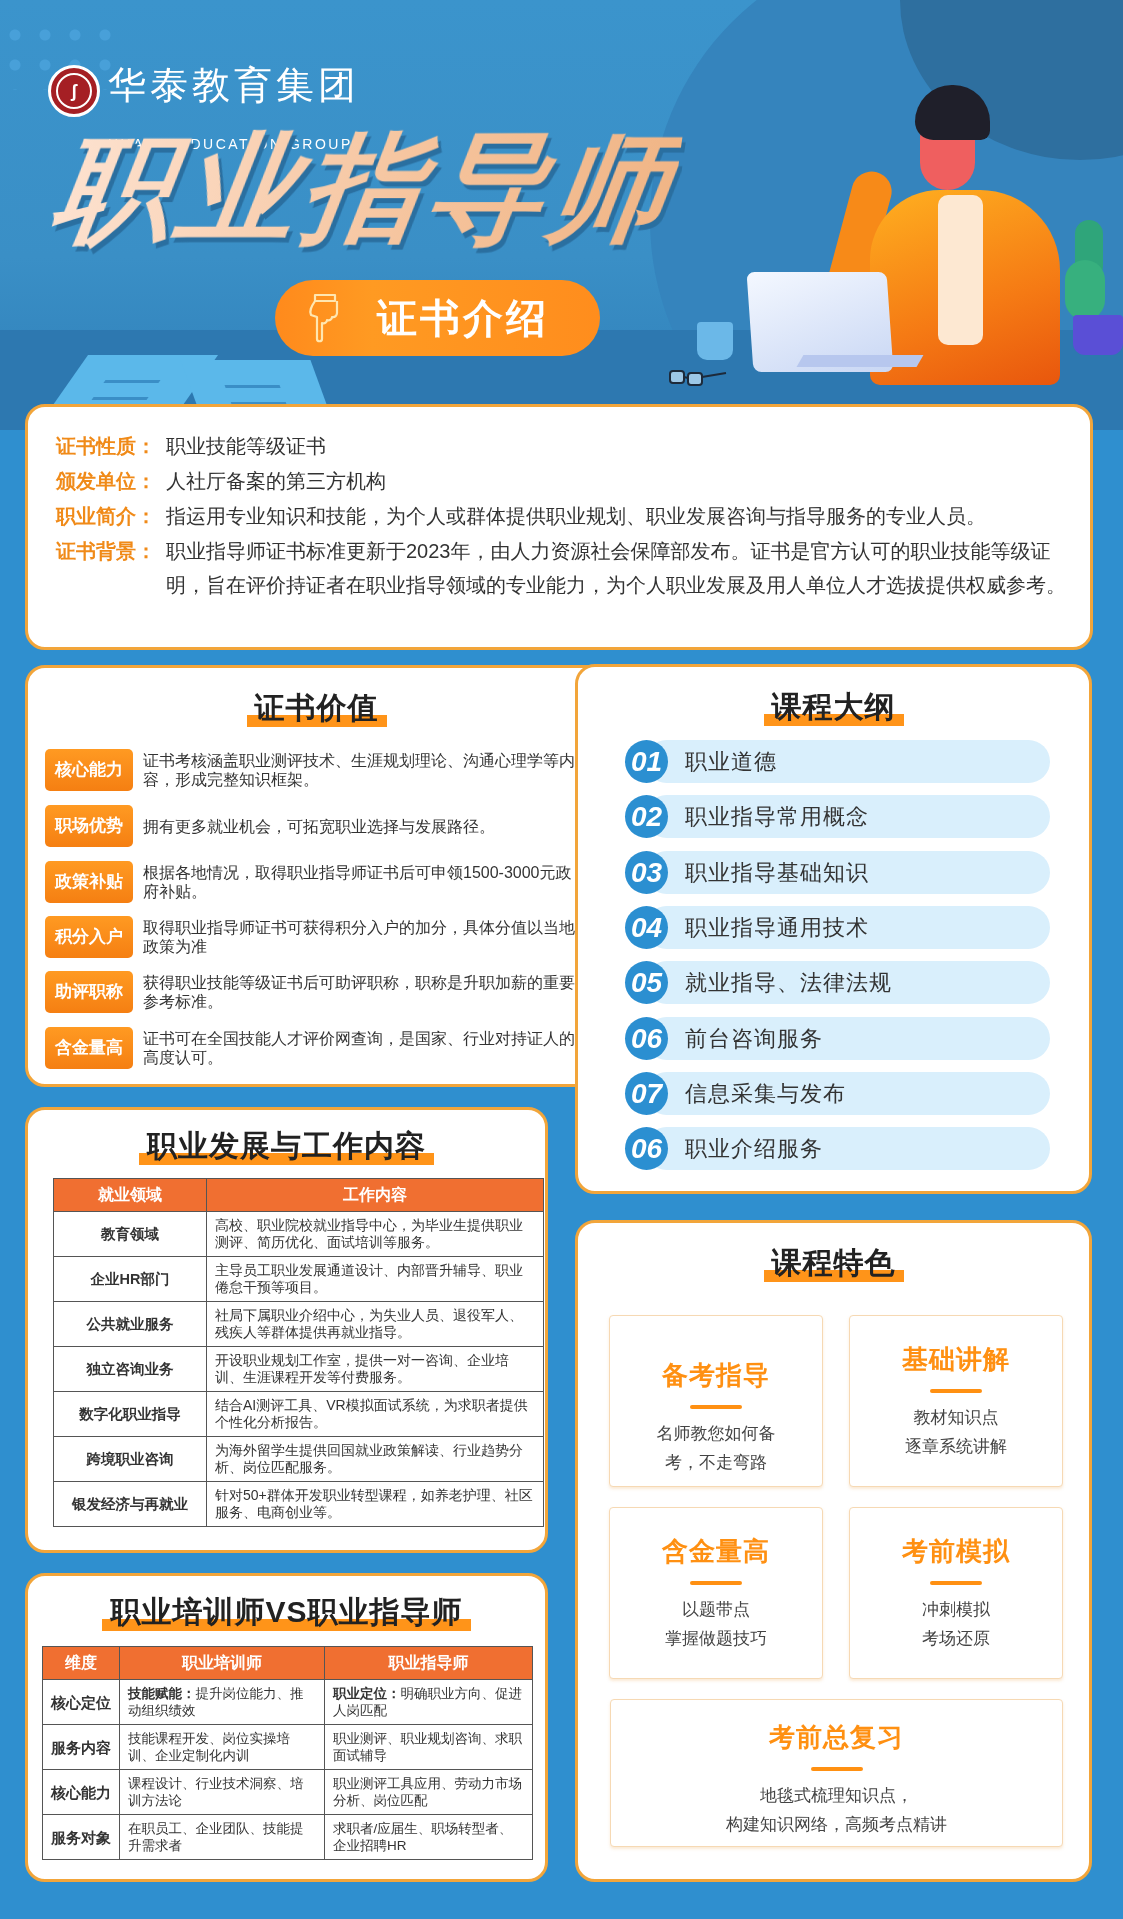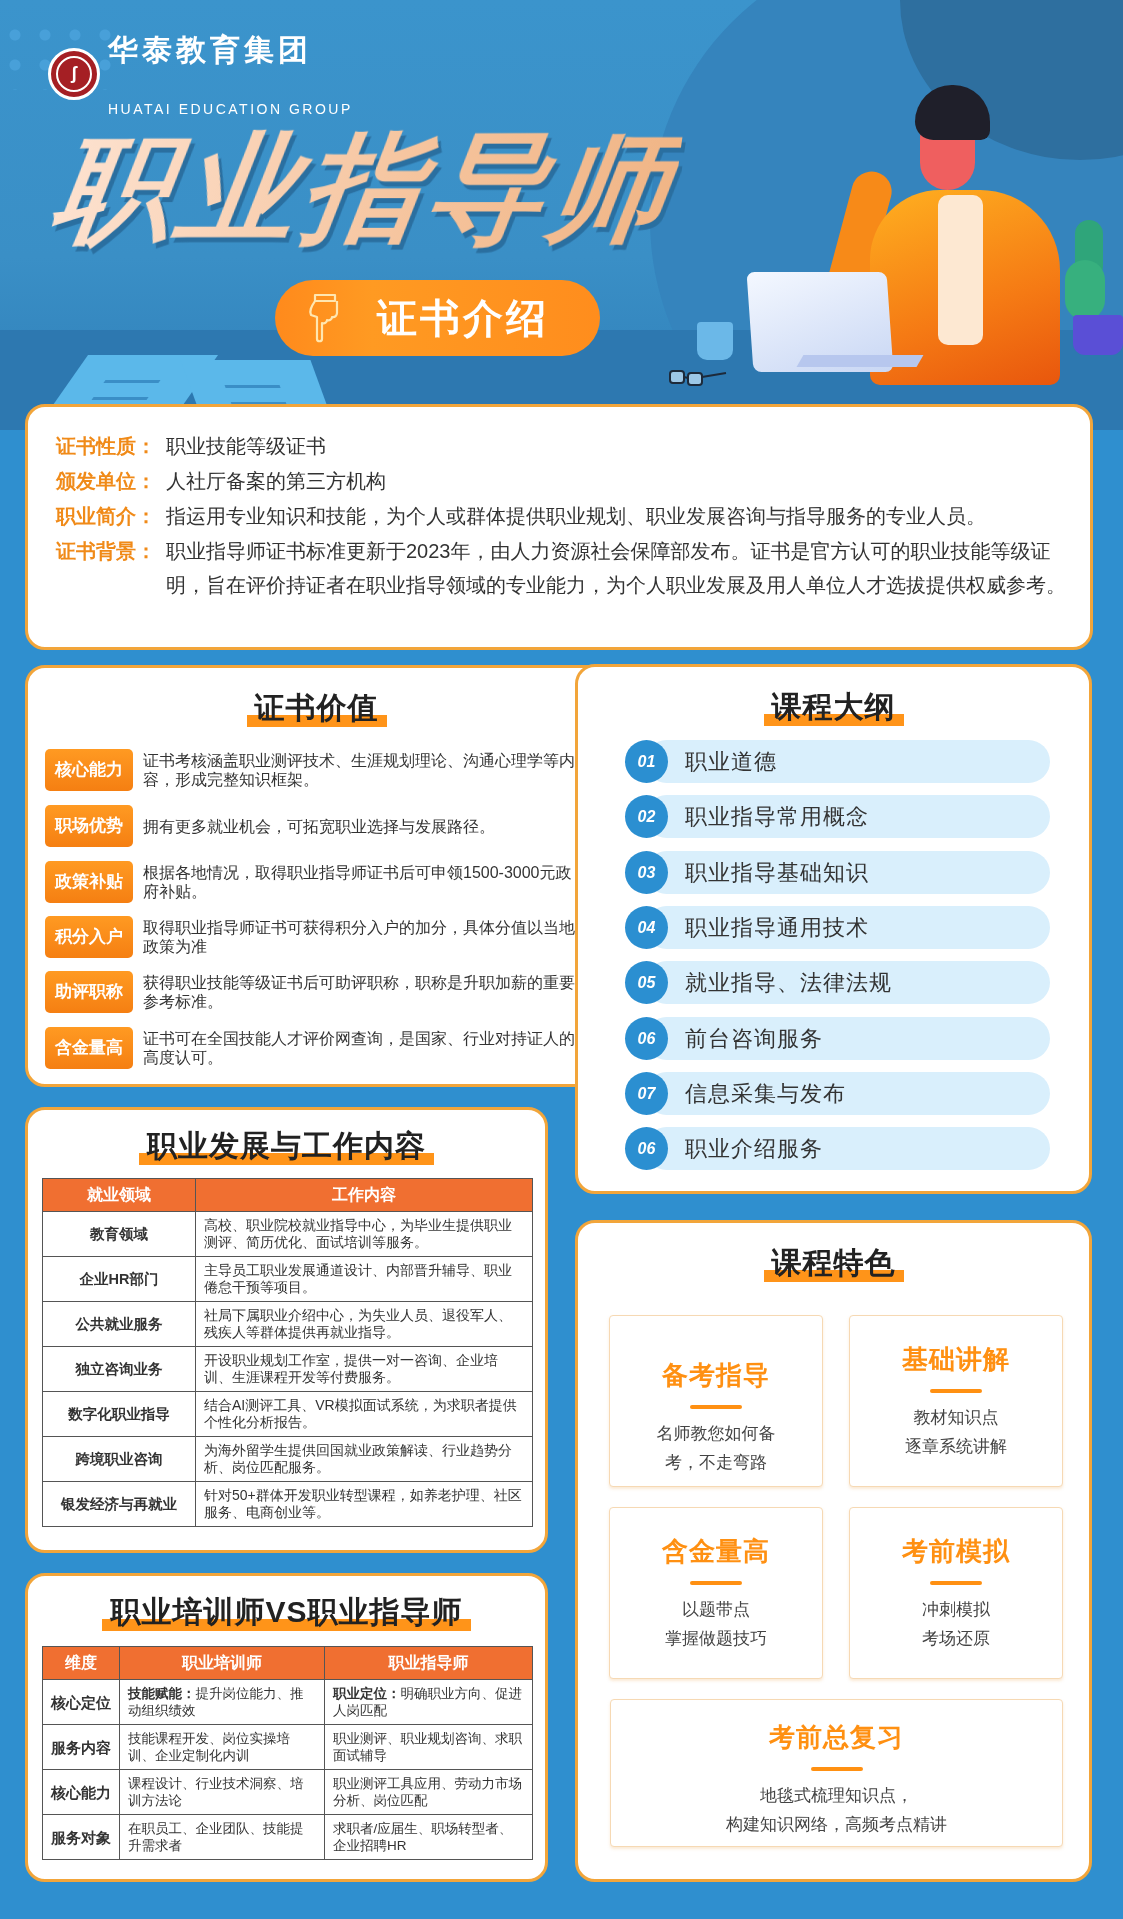--- a/index.html
+++ b/index.html
@@ -41,21 +41,21 @@
 
   .logo { position: absolute; left: 48px; top: 30px; display: flex; align-items: center; }
   .logo-mark {
     width: 52px; height: 52px; border-radius: 50%;
     background: #a51f24; border: 3px solid #fff;
     display: flex; align-items: center; justify-content: center;
   }
   .logo-mark .inner { width: 36px; height: 36px; border-radius: 50%; border: 2px solid #fff;
     display: flex; align-items: center; justify-content: center; color: #fff; font-size: 18px; font-weight: bold; }
   .logo-text { margin-left: 8px; color: #fff; }
-  .logo-cn { font-size: 30px; font-weight: bold; letter-spacing: 4px; line-height: 40px; }
+  .logo-cn { font-size: 38px; font-weight: normal; letter-spacing: 4px; line-height: 40px; margin-top: 35px; }
   .logo-en { font-size: 14px; letter-spacing: 2.5px; line-height: 16px; margin-top: 31px; }
 
   .hero-title {
     position: absolute; left: 55px; top: 110px;
     font-size: 118px; font-weight: bold; font-style: italic; letter-spacing: 6px;
     color: #f6d2b8;
     background: linear-gradient(90deg, #fde2d0 0%, #f5c39c 60%, #f0b586 100%);
     -webkit-background-clip: text; background-clip: text; -webkit-text-fill-color: transparent;
     filter: drop-shadow(4px 5px 0 #2a6fa0);
     transform: skewX(-8deg);
@@ -114,33 +114,33 @@
     color: #fff; font-size: 17px; font-weight: bold; text-align: center; line-height: 42px;
   }
   .value-desc { margin-left: 10px; font-size: 16px; line-height: 19px; color: #333; }
 
   
   .outline-card { left: 575px; top: 664px; width: 517px; height: 530px; }
   .outline-item { position: absolute; left: 47px; width: 425px; height: 43px; }
   .outline-item .bar { position: absolute; left: 20px; top: 0; right: 0; height: 43px; background: #d9effc; border-radius: 22px; }
   .outline-item .num {
     position: absolute; left: 0; top: 0; width: 43px; height: 43px; border-radius: 50%;
-    background: #2b8fd1; color: #fff; font-size: 16px; font-weight: bold; font-style: italic;
+    background: #2b8fd1; color: #fff; font-size: 28px; font-weight: bold; font-style: italic;
     text-align: center; line-height: 43px;
   }
   .outline-item .label { position: absolute; left: 60px; top: 0; line-height: 43px; font-size: 22px; color: #333; letter-spacing: 1px; }
 
   
   .dev-card { left: 25px; top: 1107px; width: 523px; height: 446px; }
   .vs-card { left: 25px; top: 1573px; width: 523px; height: 309px; }
   table { position: absolute; border-collapse: collapse; font-size: 14px; color: #333; }
   th { background: #f06f31; color: #fff; font-size: 16px; font-weight: bold; height: 33px; border: 1px solid #555; }
   td { border: 1px solid #555; padding: 3px 8px; line-height: 17px; vertical-align: middle; }
   td.k { text-align: center; font-weight: bold; font-size: 14.5px; }
-  .dev-table { left: 14px; top: 68px; width: 491px; }
+  .dev-table { left: 25px; top: 68px; width: 491px; }
   .dev-table td { height: 45px; }
   .vs-table { left: 14px; top: 70px; width: 491px; }
   .vs-table td { height: 45px; font-size: 13.5px; }
   .vs-table td.k { font-size: 15px; }
   .vs-table b { font-weight: bold; }
 
   
   .feat-card { left: 575px; top: 1220px; width: 517px; height: 662px; }
   .feat-box {
     position: absolute; background: #fff; border: 1px solid #f6d9b4; border-radius: 4px;

